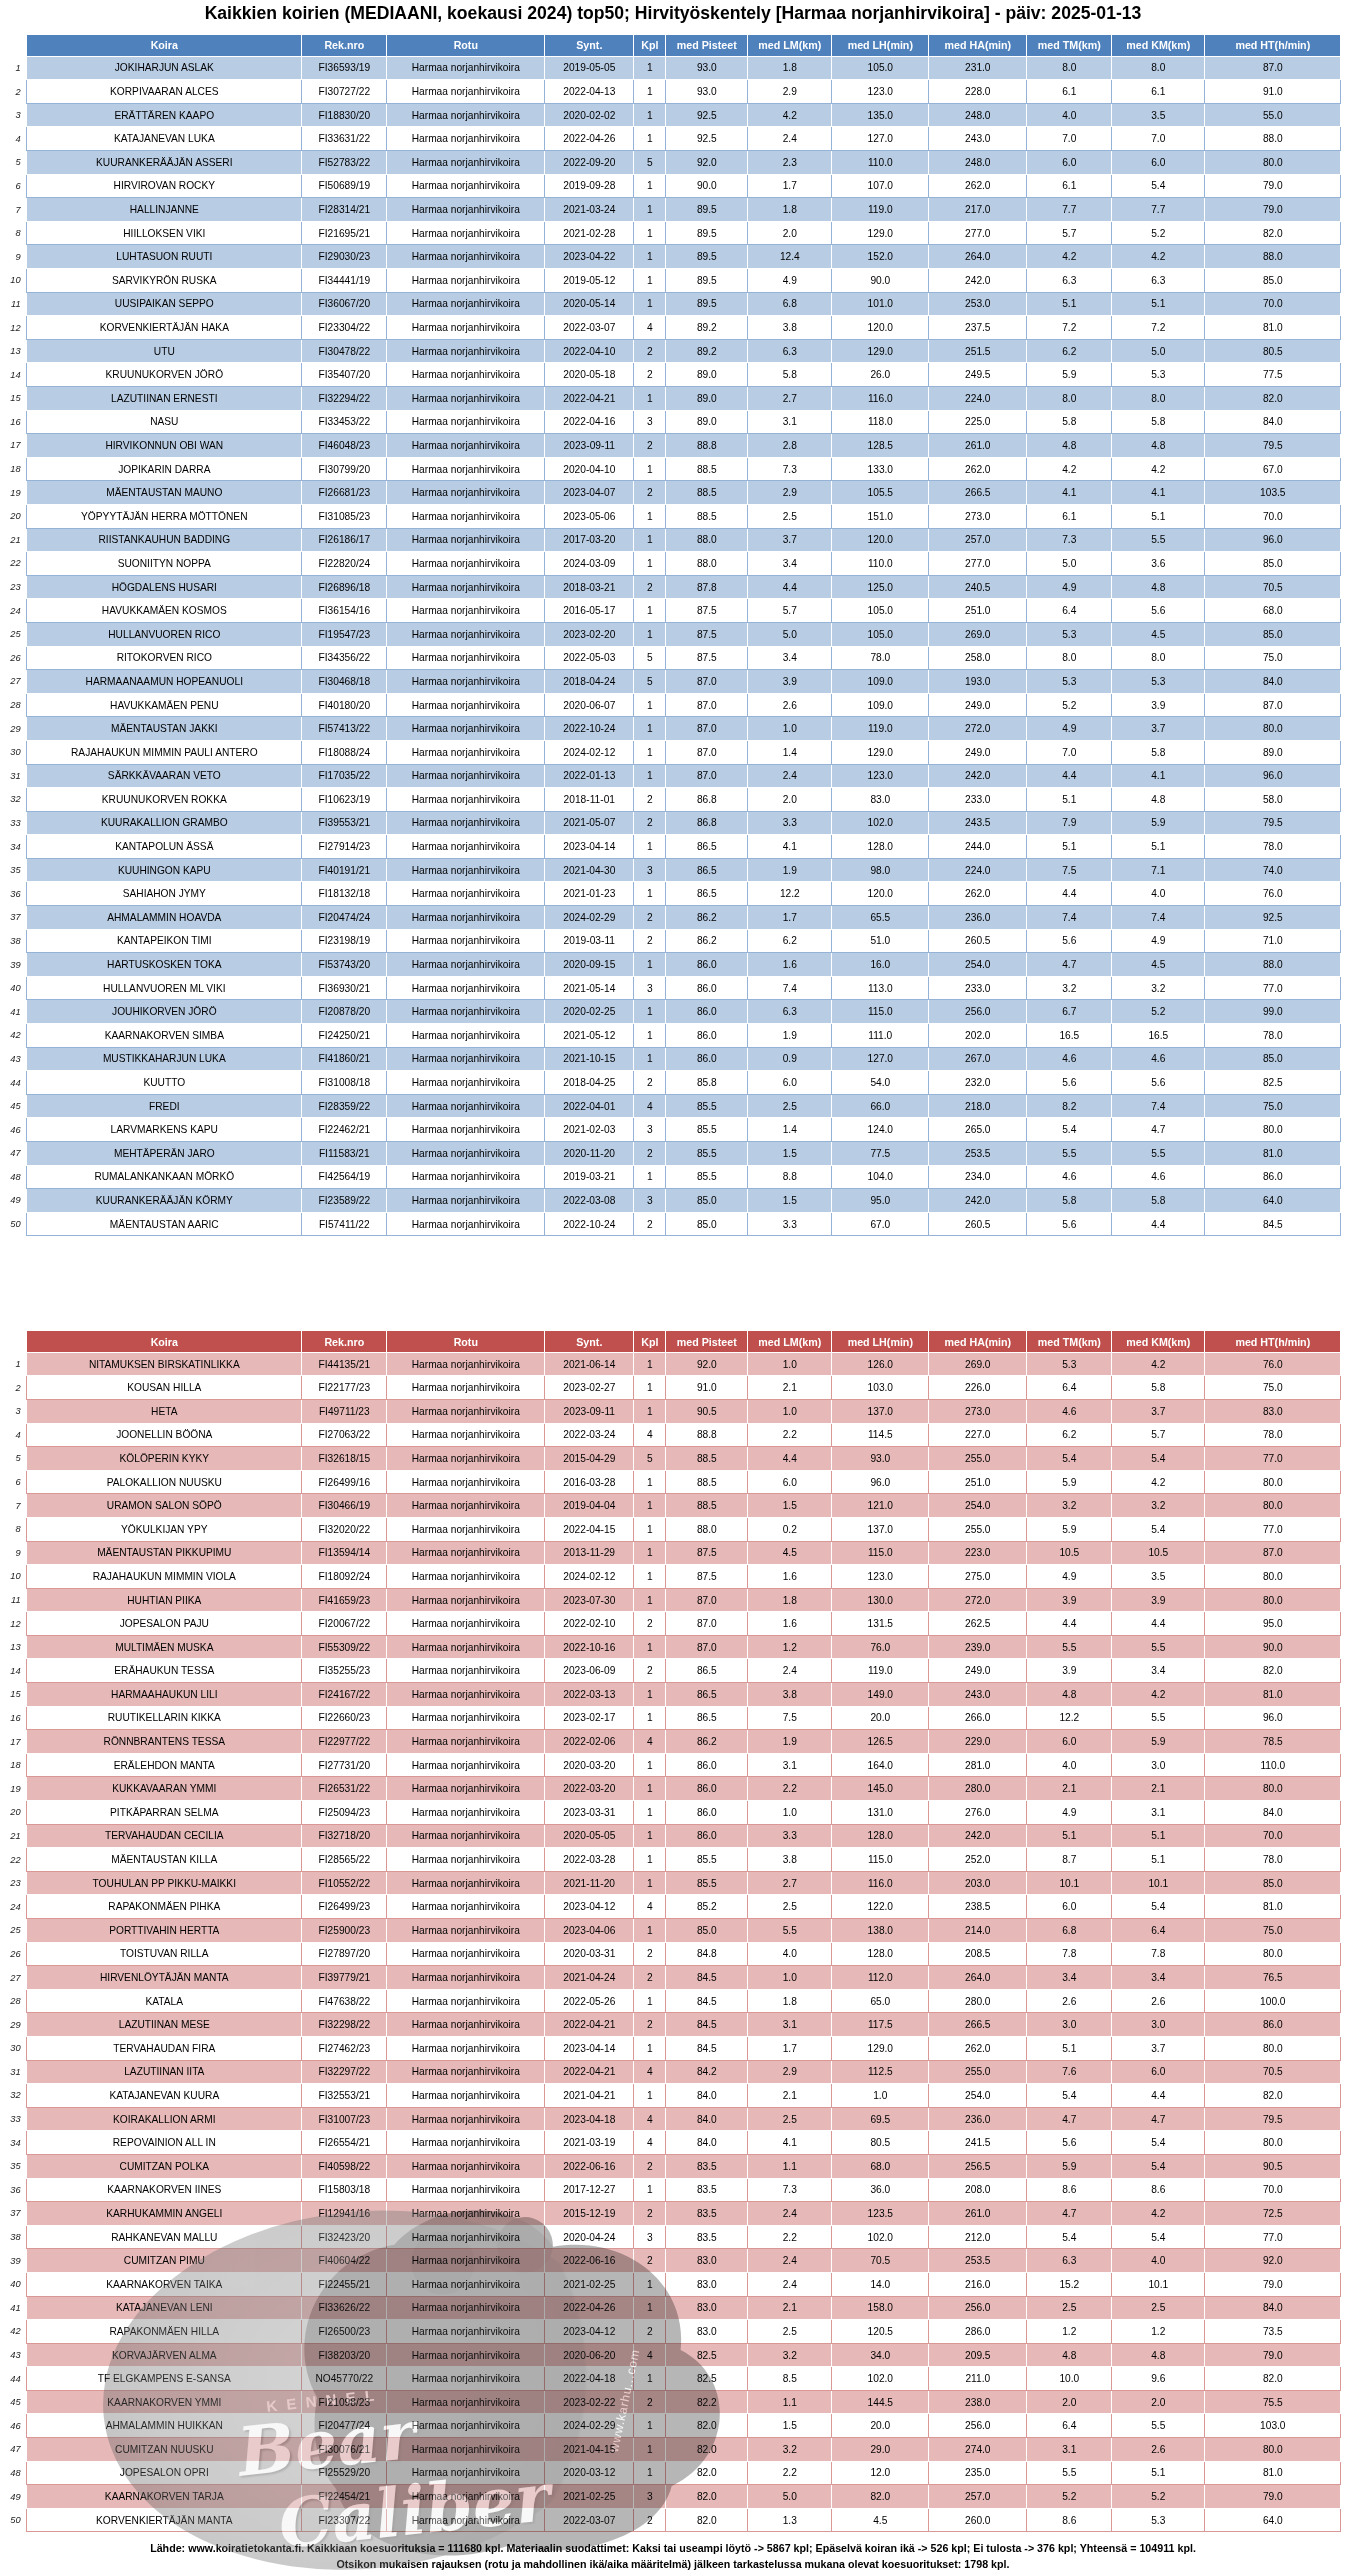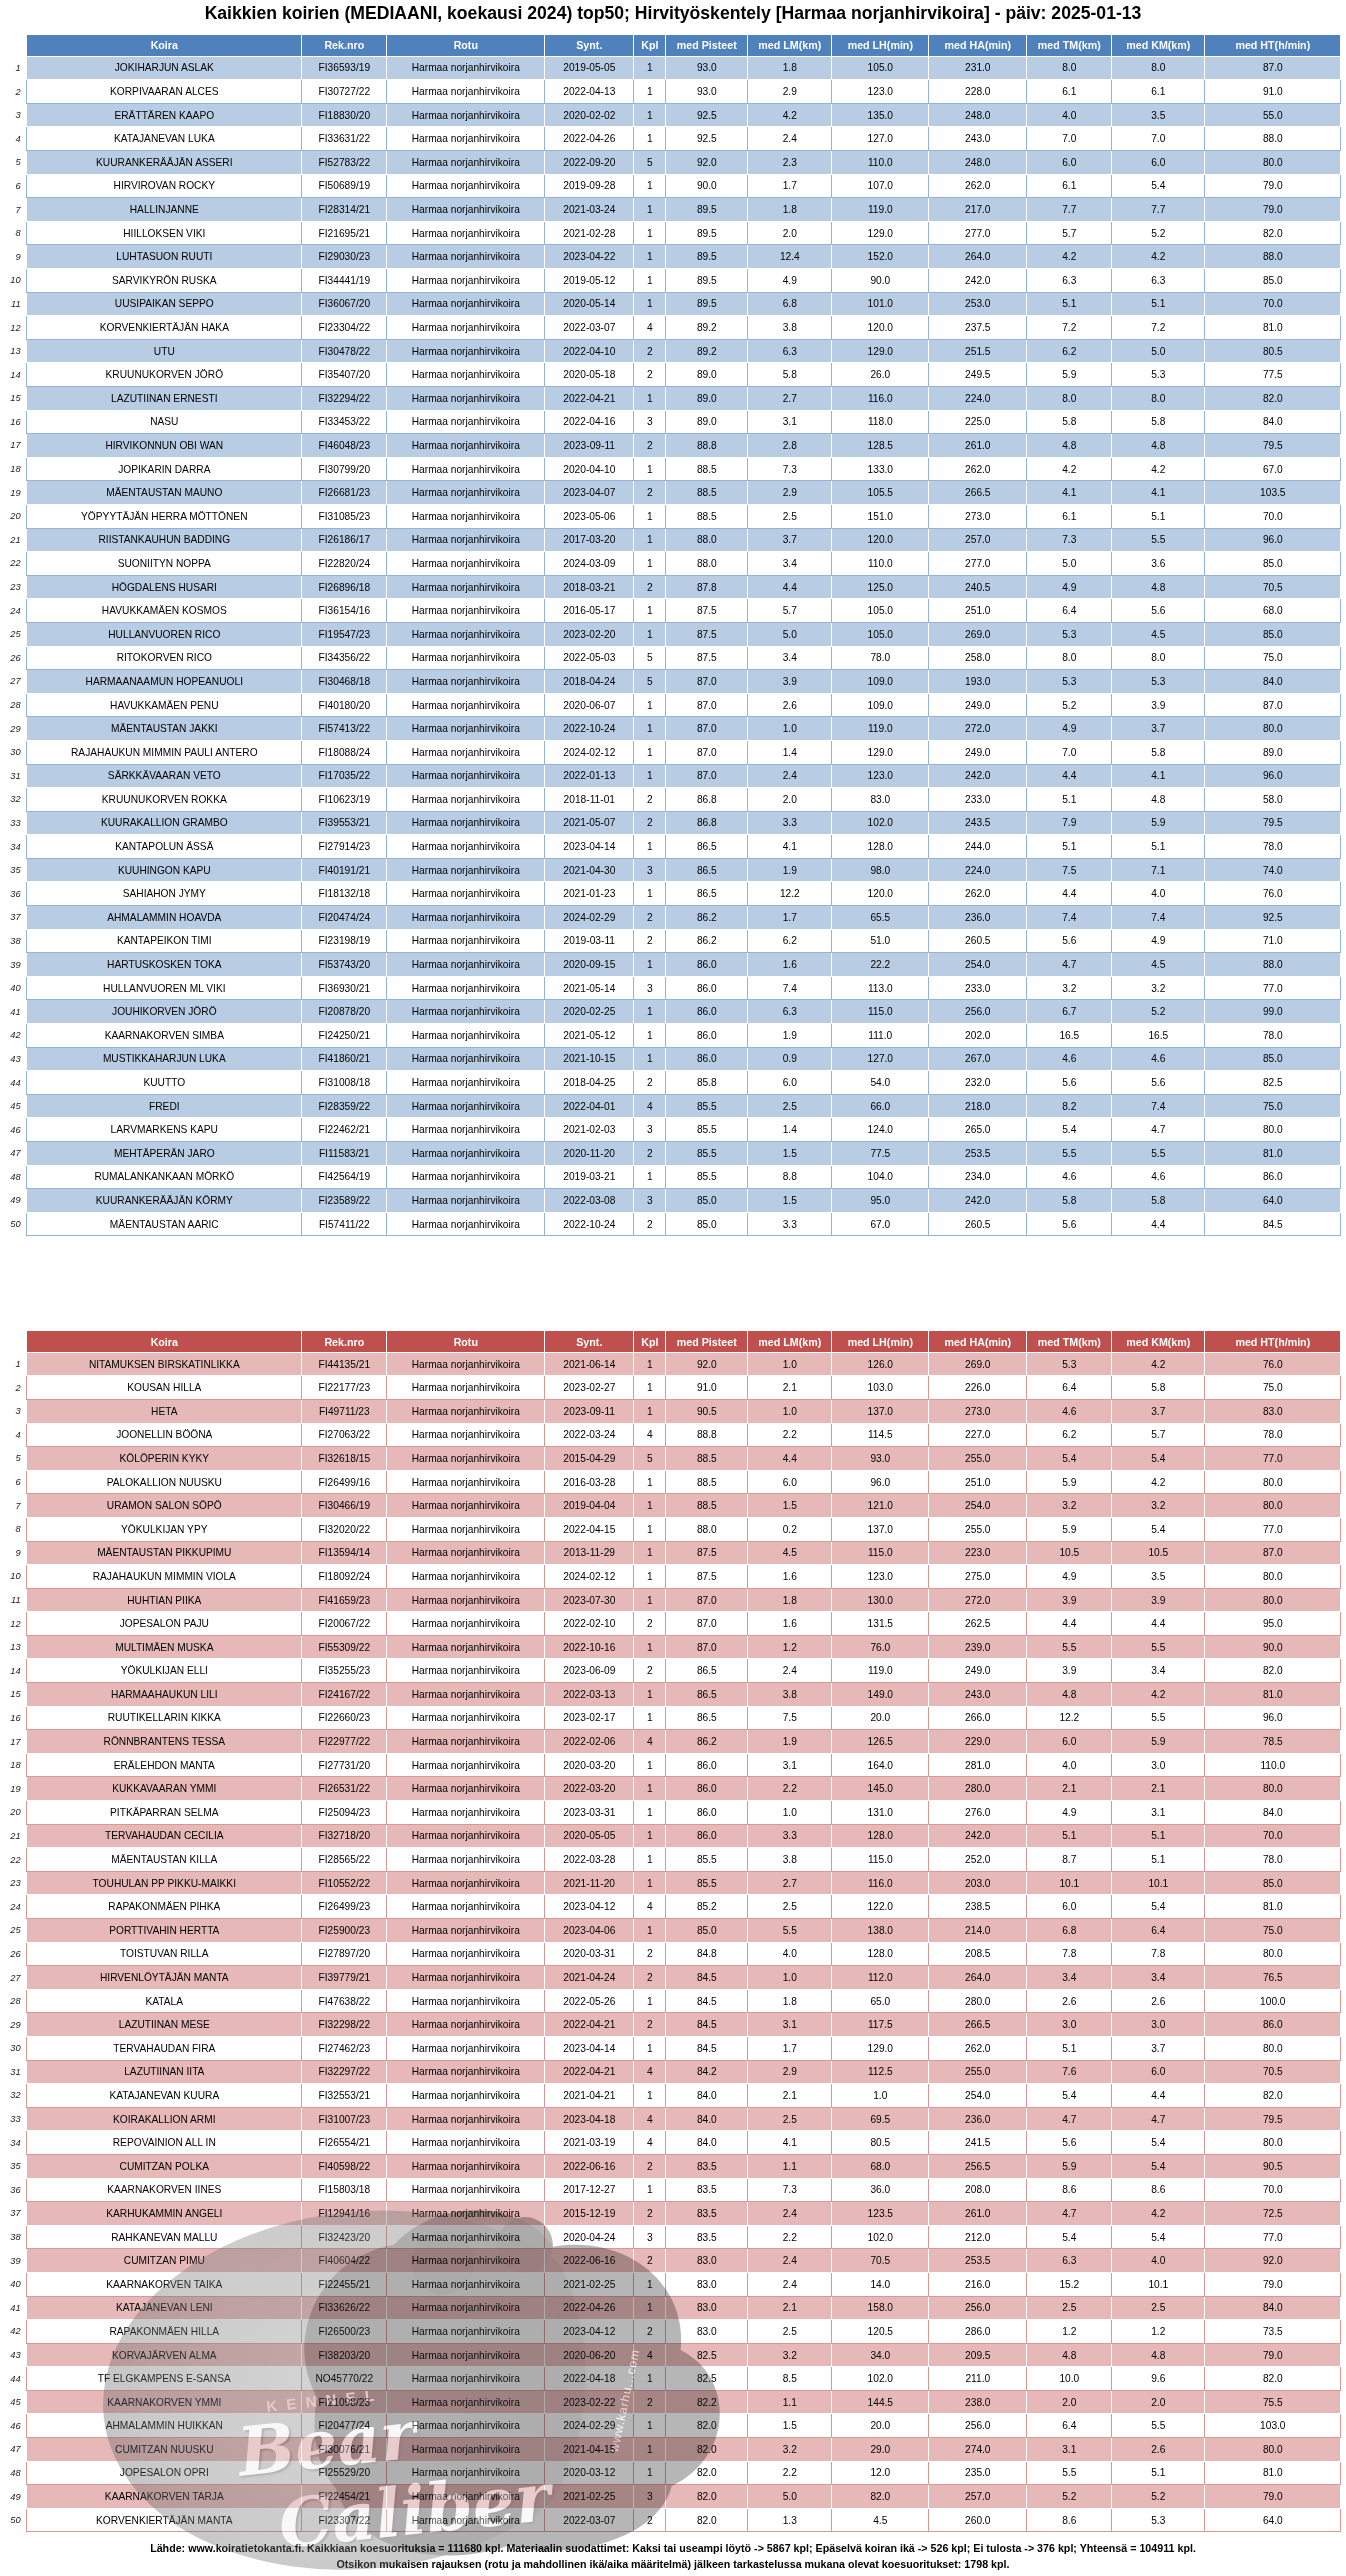--- a/index.html
+++ b/index.html
@@ -676,21 +676,21 @@
         </tr>
         <tr class="band">
           <td class="rank">39</td>
           <td>HARTUSKOSKEN TOKA</td>
           <td>FI53743/20</td>
           <td>Harmaa norjanhirvikoira</td>
           <td>2020-09-15</td>
           <td>1</td>
           <td>86.0</td>
           <td>1.6</td>
-          <td>22.2</td>
+          <td>16.0</td>
           <td>254.0</td>
           <td>4.7</td>
           <td>4.5</td>
           <td>88.0</td>
         </tr>
         <tr>
           <td class="rank">40</td>
           <td>HULLANVUOREN ML VIKI</td>
           <td>FI36930/21</td>
           <td>Harmaa norjanhirvikoira</td>
@@ -1083,21 +1083,21 @@
           <td>87.0</td>
           <td>1.2</td>
           <td>76.0</td>
           <td>239.0</td>
           <td>5.5</td>
           <td>5.5</td>
           <td>90.0</td>
         </tr>
         <tr>
           <td class="rank">14</td>
-          <td>YÖKULKIJAN ELLI</td>
+          <td>ERÄHAUKUN TESSA</td>
           <td>FI35255/23</td>
           <td>Harmaa norjanhirvikoira</td>
           <td>2023-06-09</td>
           <td>2</td>
           <td>86.5</td>
           <td>2.4</td>
           <td>119.0</td>
           <td>249.0</td>
           <td>3.9</td>
           <td>3.4</td>

